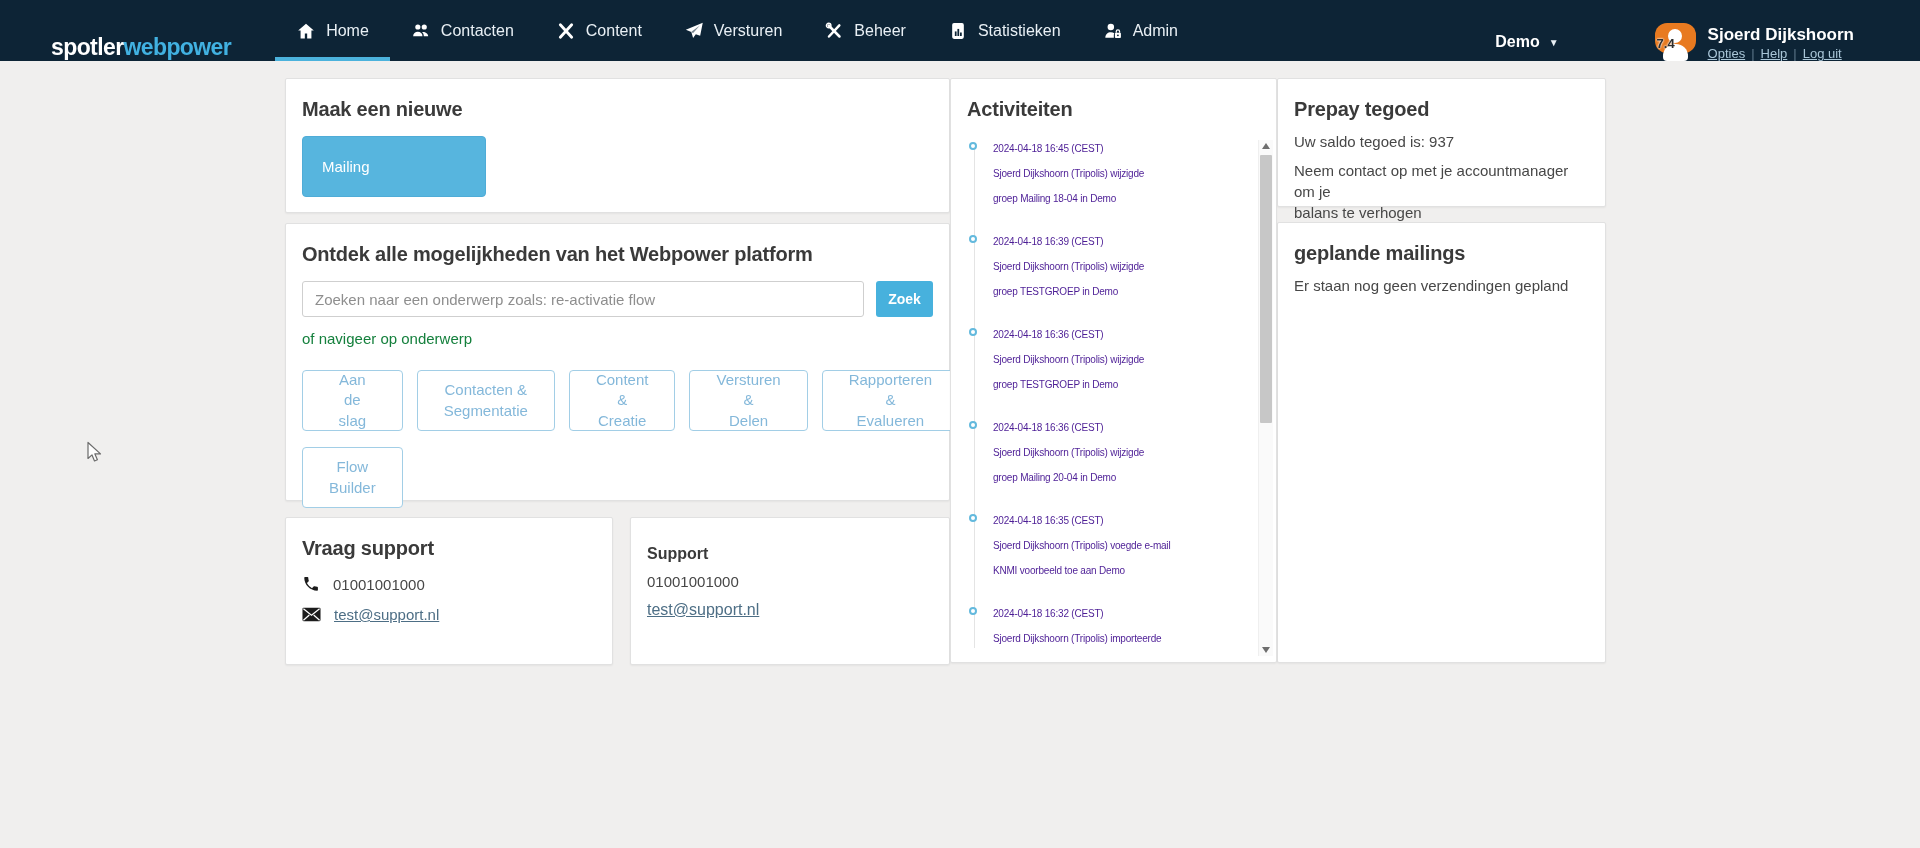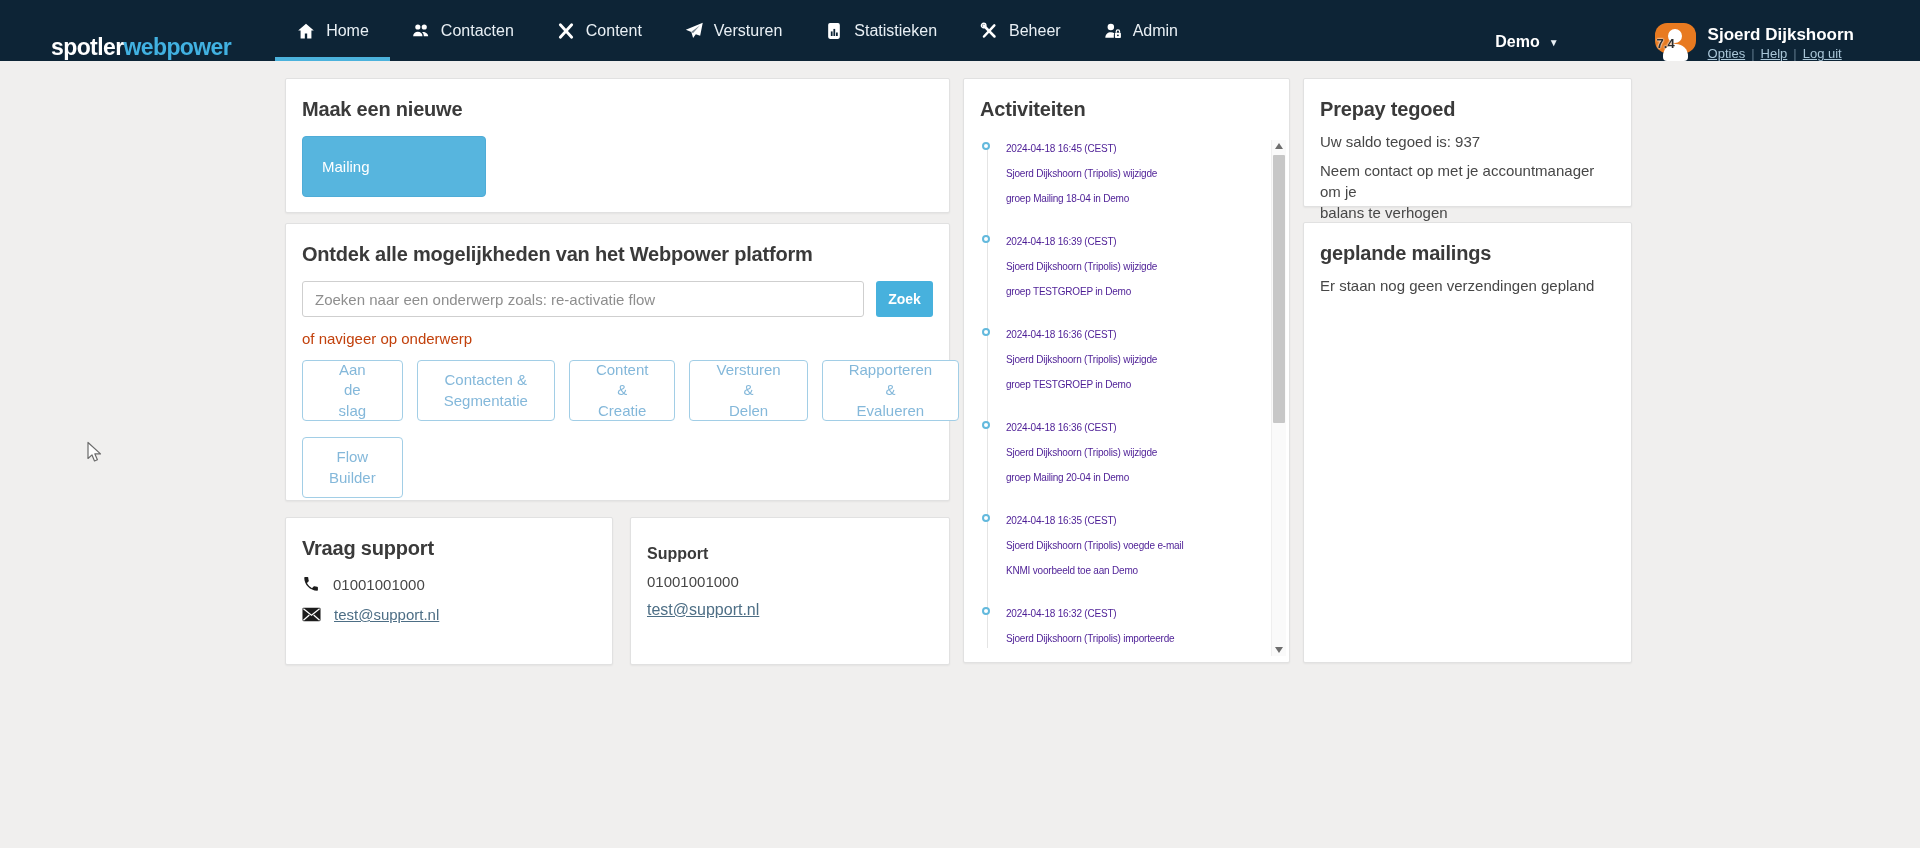--- a/index.html
+++ b/index.html
@@ -24,33 +24,33 @@
   .avatar .head { position:absolute; left:13px; top:6px; width:14px; height:14px; border-radius:50%; background:#fff; }
   .avatar .body { position:absolute; left:8px; top:21px; width:25px; height:17px; border-radius:12px 12px 4px 4px; background:#fff; }
   .avatar .badge { position:absolute; left:2px; bottom:2px; font-size:13px; font-weight:bold; color:#2e2e2e; text-shadow:0 0 2px #fff, 0 0 2px #fff; }
   .user-meta { display:flex; flex-direction:column; gap:2px; padding-top:2px; }
   .user-name { color:#ffffff; font-size:17px; font-weight:bold; line-height:19px; }
   .user-links { display:flex; align-items:center; gap:6px; font-size:13px; }
   .user-links a { color:#a9c6d8; text-decoration:underline; cursor:pointer; }
   .user-links .sep { color:#5d768a; text-decoration:none; }
 
   
-  .main { position:absolute; left:285px; top:78px; width:1347px; display:grid; grid-template-columns:665px 327px 329px; column-gap:13px; align-items:start; }
+  .main { position:absolute; left:285px; top:78px; width:1347px; display:grid; grid-template-columns:665px 327px 329px; align-items:start; }
   .card { background:#fff; border:1px solid #e1e1e1; border-radius:2px; box-shadow:0 1px 2px rgba(0,0,0,0.05); padding:12px 16px; }
   .card h2 { font-size:20px; font-weight:bold; color:#3a3a3a; margin:7px 0 15px; letter-spacing:-0.2px; }
 
   
   .card-create { height:135px; margin-bottom:10px; }
   .btn-mailing { width:184px; height:61px; background:#57b5de; border:1px solid #4facd7; border-radius:4px; color:#fff; font-size:15px; display:flex; align-items:center; padding-left:19px; cursor:pointer; }
   .card-discover { height:278px; margin-bottom:16px; }
   .search-row { display:flex; margin-bottom:13px; }
   .search-row input { flex:1; height:36px; border:1px solid #cfcfcf; border-radius:3px; padding:0 12px; font-size:15px; color:#333; background:#fff; outline:none; }
   .search-row input::placeholder { color:#8e8e8e; }
   .btn-zoek { width:57px; height:36px; margin-left:12px; background:#47b1dd; border:none; border-radius:3px; color:#fff; font-size:14px; font-weight:bold; cursor:pointer; }
-  .nav-subject { font-size:15px; color:#c2410c; margin:2px 0 13px; }
+  .nav-subject { font-size:15px; color:#15803d; margin:2px 0 23px; }
   .topics { display:grid; grid-template-columns:repeat(5, 1fr); gap:16px 14px; }
   .topic-btn { height:61px; background:#fff; border:1px solid #a2cee6; border-radius:4px; color:#84b8da; font-size:15px; line-height:1.35; display:flex; align-items:center; justify-content:center; text-align:center; padding:0 26px; cursor:pointer; white-space:pre-line; }
   .support-row { display:grid; grid-template-columns:328px 320px; column-gap:17px; }
   .card-support, .card-mgr { height:148px; }
   .contact-line { display:flex; align-items:center; gap:13px; font-size:15px; color:#474747; margin-bottom:13px; }
   .contact-line svg { flex:0 0 auto; }
   a.cardlink { color:#4d6e85; text-decoration:underline; cursor:pointer; }
   .mgr-name { font-size:16px; font-weight:bold; color:#3a3a3a; margin:15px 0 10px; }
   .mgr-phone { font-size:15px; color:#474747; margin-bottom:11px; }
 
@@ -114,38 +114,38 @@
     </div>
     <div class="nav-item">
       <svg viewBox="0 0 24 24">
           <path fill="#fff" d="M22.5 2.1 2.2 10.6l6.6 2.5 2.1 7.4 3.3-4.7 5.2 2z"></path>
           <path fill="#0d2436" d="M8.9 13 19 5.5 10.8 14.6z" opacity="0.55"></path>
         </svg>
       <span>Versturen</span>
     </div>
     <div class="nav-item">
       <svg viewBox="0 0 24 24">
+          <g stroke="#fff" stroke-width="3" stroke-linecap="round">
+            <path d="M6 18.6 18.4 5.2"></path>
+            <path d="M5.6 5.4 18.6 18.6"></path>
+          </g>
+          <circle cx="5.6" cy="5.4" r="2.7" fill="none" stroke="#fff" stroke-width="1.7"></circle>
+        </svg>
+      <span>Beheer</span>
+    </div>
+    <div class="nav-item">
+      <svg viewBox="0 0 24 24">
           <rect x="5" y="2.5" width="14" height="19" rx="2.2" fill="#fff"></rect>
           <g fill="#0d2436">
             <rect x="8.2" y="12.5" width="2.1" height="5.5"></rect>
             <rect x="11.3" y="9.5" width="2.1" height="8.5"></rect>
             <rect x="14.4" y="13.8" width="2.1" height="4.2"></rect>
           </g>
         </svg>
       <span>Statistieken</span>
-    </div>
-    <div class="nav-item">
-      <svg viewBox="0 0 24 24">
-          <g stroke="#fff" stroke-width="3" stroke-linecap="round">
-            <path d="M6 18.6 18.4 5.2"></path>
-            <path d="M5.6 5.4 18.6 18.6"></path>
-          </g>
-          <circle cx="5.6" cy="5.4" r="2.7" fill="none" stroke="#fff" stroke-width="1.7"></circle>
-        </svg>
-      <span>Beheer</span>
     </div>
     <div class="nav-item">
       <svg viewBox="0 0 24 24">
           <g fill="#fff">
             <circle cx="9.4" cy="7.3" r="3.9"></circle>
             <path d="M2.8 20c0-4.3 3-6.6 6.6-6.6 1.6 0 3.1.5 4.2 1.4-.4.6-.6 1.3-.6 2.1V20z"></path>
             <rect x="14.3" y="14.2" width="7.2" height="6.2" rx="1.1"></rect>
           </g>
           <path d="M15.9 14.2v-1.6a2 2 0 0 1 4 0v1.6" fill="none" stroke="#fff" stroke-width="1.5"></path>
           <circle cx="17.9" cy="17.2" r="1.1" fill="#0d2436"></circle>

